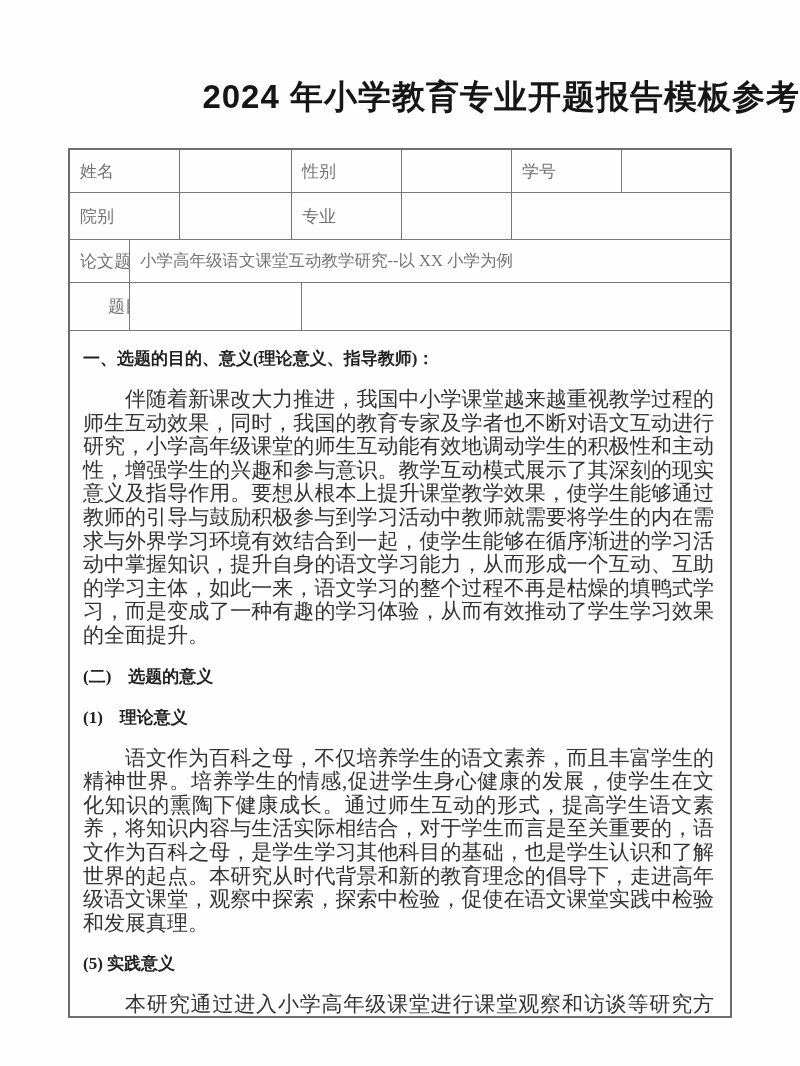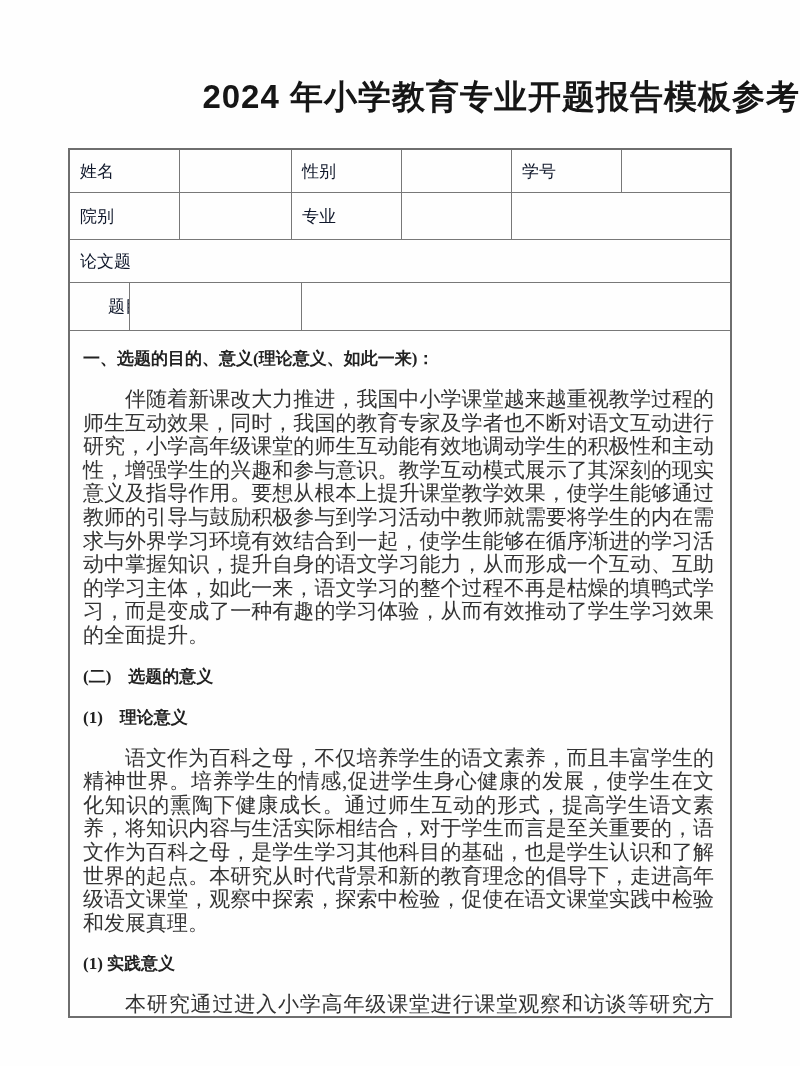--- a/index.html
+++ b/index.html
@@ -31,21 +31,21 @@
     margin: 0 auto;
     border: 2px solid #6e6e6e;
   }
   .tr { display: flex; border-bottom: 1px solid #787878; }
   .td {
     border-right: 1px solid #787878;
     display: flex;
     align-items: center;
     padding-left: 10px;
     font-size: 17px;
-    color: #0f172a;
+    color: #737373;
     overflow: hidden;
     white-space: nowrap;
   }
   .td:last-child { border-right: none; }
   .r1 .td { height: 42px; }
   .r2 .td { height: 46px; }
   .r3 .td { height: 42px; }
   .r4 .td { height: 47px; padding-left: 38px; }
   .w-label  { width: 110px; flex: none; }
   .w-value  { width: 112px; flex: none; }
@@ -101,32 +101,33 @@
     <div class="tr r2">
       <div class="td w-label">院别</div>
       <div class="td w-value"></div>
       <div class="td w-label2">专业</div>
       <div class="td w-value2"></div>
       <div class="td w-last"></div>
     </div>
 
     <div class="tr r3">
       <div class="td lab">论文题目</div>
+      <div class="td thesis-value">小学高年级语文课堂互动教学研究--以 XX 小学为例</div>
     </div>
 
     <div class="tr r4">
       <div class="td lab">题目类别</div>
       <div class="td cat-value"></div>
       <div class="td w-last"></div>
     </div>
 
     <div class="bigcell">
-      <h2 class="first">一、选题的目的、意义(理论意义、如此一来)：</h2>
+      <h2 class="first">一、选题的目的、意义(理论意义、指导教师)：</h2>
       <p>伴随着新课改大力推进，我国中小学课堂越来越重视教学过程的师生互动效果，同时，我国的教育专家及学者也不断对语文互动进行研究，小学高年级课堂的师生互动能有效地调动学生的积极性和主动性，增强学生的兴趣和参与意识。教学互动模式展示了其深刻的现实意义及指导作用。要想从根本上提升课堂教学效果，使学生能够通过教师的引导与鼓励积极参与到学习活动中教师就需要将学生的内在需求与外界学习环境有效结合到一起，使学生能够在循序渐进的学习活动中掌握知识，提升自身的语文学习能力，从而形成一个互动、互助的学习主体，如此一来，语文学习的整个过程不再是枯燥的填鸭式学习，而是变成了一种有趣的学习体验，从而有效推动了学生学习效果的全面提升。</p>
       <h2>(二)　选题的意义</h2>
       <h2>(1)　理论意义</h2>
       <p>语文作为百科之母，不仅培养学生的语文素养，而且丰富学生的精神世界。培养学生的情感,促进学生身心健康的发展，使学生在文化知识的熏陶下健康成长。通过师生互动的形式，提高学生语文素养，将知识内容与生活实际相结合，对于学生而言是至关重要的，语文作为百科之母，是学生学习其他科目的基础，也是学生认识和了解世界的起点。本研究从时代背景和新的教育理念的倡导下，走进高年级语文课堂，观察中探索，探索中检验，促使在语文课堂实践中检验和发展真理。</p>
-      <h2>(1) 实践意义</h2>
+      <h2>(5) 实践意义</h2>
       <p>本研究通过进入小学高年级课堂进行课堂观察和访谈等研究方法，明确教学目标、课程内容导向，观察师生互动的行为表现。通过对高年级课堂教学实践的观察研究，对 XX 小学高年级语文课堂师生互动有了更深入的认识，对教师专业素养和授</p>
     </div>
 
   </div>
 </div>
 
 </body></html>

